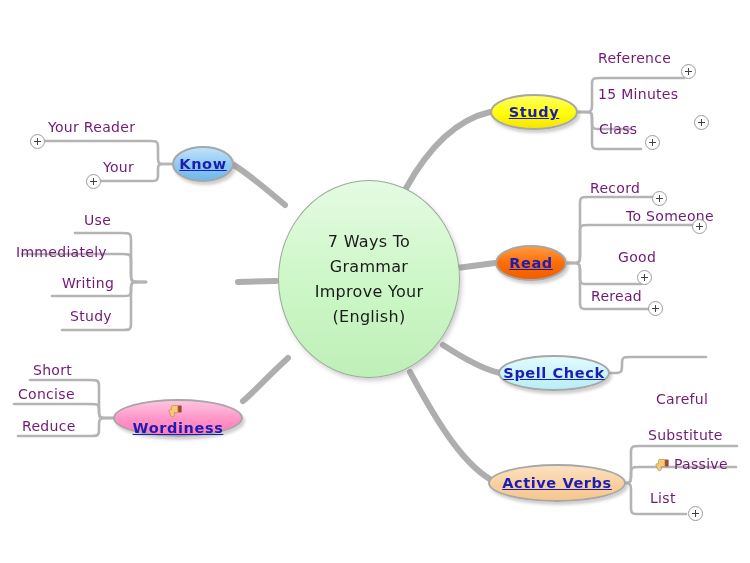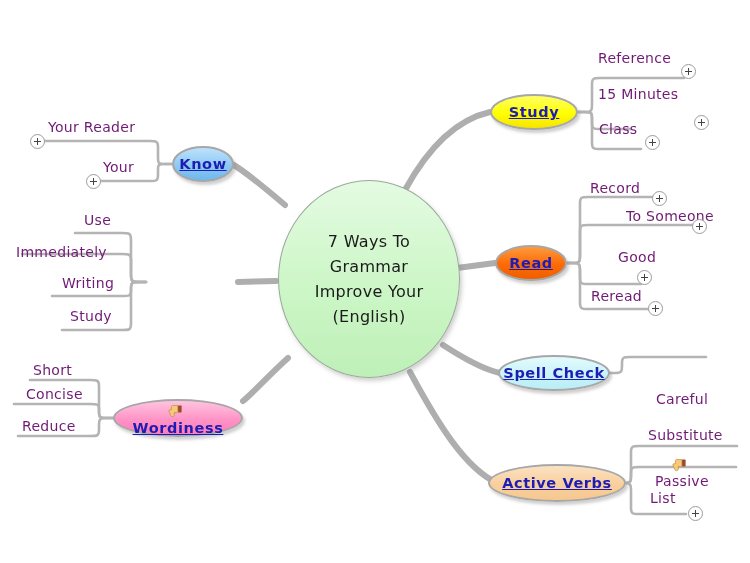--- a/index.html
+++ b/index.html
@@ -211,21 +211,21 @@
       <svg class="thumb" viewBox="0 0 16 16" aria-hidden="true">
         <rect x="10.5" y="1.5" width="4" height="7.5" rx="0.8" fill="#9c4a2a"></rect>
         <path d="M10.4 1.6 H5.2 C4.2 1.6 3.6 2.2 3.6 3.0 V6.2 H1.9 C1.1 6.2 0.7 6.9 1.0 7.6 L3.2 12.6 C3.5 13.3 4.1 13.7 4.8 13.5 L6.0 13.1 C6.6 12.9 6.9 12.3 6.8 11.7 L6.4 9.2 H9.2 C10.0 9.2 10.5 8.7 10.5 8.0 Z" fill="#f7ca7a" stroke="#b98a3c" stroke-width="0.7" stroke-linejoin="round"></path>
       </svg>
     </span>
     <span class="tlabel">Wordiness</span>
   </div>
   <div class="sub" style="left:33px; top:362px;">
     <span>Short</span>
   </div>
-  <div class="sub" style="left:18px; top:386px;margin-left:8px;">
+  <div class="sub" style="left:18px; top:386px;">
     <span>Concise</span>
   </div>
   <div class="sub" style="left:22px; top:418px;">
     <span>Reduce</span>
   </div>
 
   <div class="topic t-study" style="left:490px; top:94px; width:88px; height:36px;">
     <span class="tlabel">Study</span>
   </div>
   <div class="sub" style="left:598px; top:50px;">
@@ -267,21 +267,21 @@
   <div class="sub" style="left:656px; top:345px;margin-top:46px;">
     <span>Careful</span>
   </div>
 
   <div class="topic t-active" style="left:488px; top:464px; width:138px; height:38px;">
     <span class="tlabel">Active Verbs</span>
   </div>
   <div class="sub" style="left:648px; top:427px;">
     <span>Substitute</span>
   </div>
-  <div class="sub" style="left:655px; top:456px;flex-direction:column;">
+  <div class="sub" style="left:655px; top:456px;">
     <span class="sicon">
       <svg class="thumb" viewBox="0 0 16 16" aria-hidden="true">
         <rect x="10.5" y="1.5" width="4" height="7.5" rx="0.8" fill="#9c4a2a"></rect>
         <path d="M10.4 1.6 H5.2 C4.2 1.6 3.6 2.2 3.6 3.0 V6.2 H1.9 C1.1 6.2 0.7 6.9 1.0 7.6 L3.2 12.6 C3.5 13.3 4.1 13.7 4.8 13.5 L6.0 13.1 C6.6 12.9 6.9 12.3 6.8 11.7 L6.4 9.2 H9.2 C10.0 9.2 10.5 8.7 10.5 8.0 Z" fill="#f7ca7a" stroke="#b98a3c" stroke-width="0.7" stroke-linejoin="round"></path>
       </svg>
     </span>
     <span>Passive</span>
   </div>
   <div class="sub" style="left:650px; top:490px;">
     <span>List</span>

